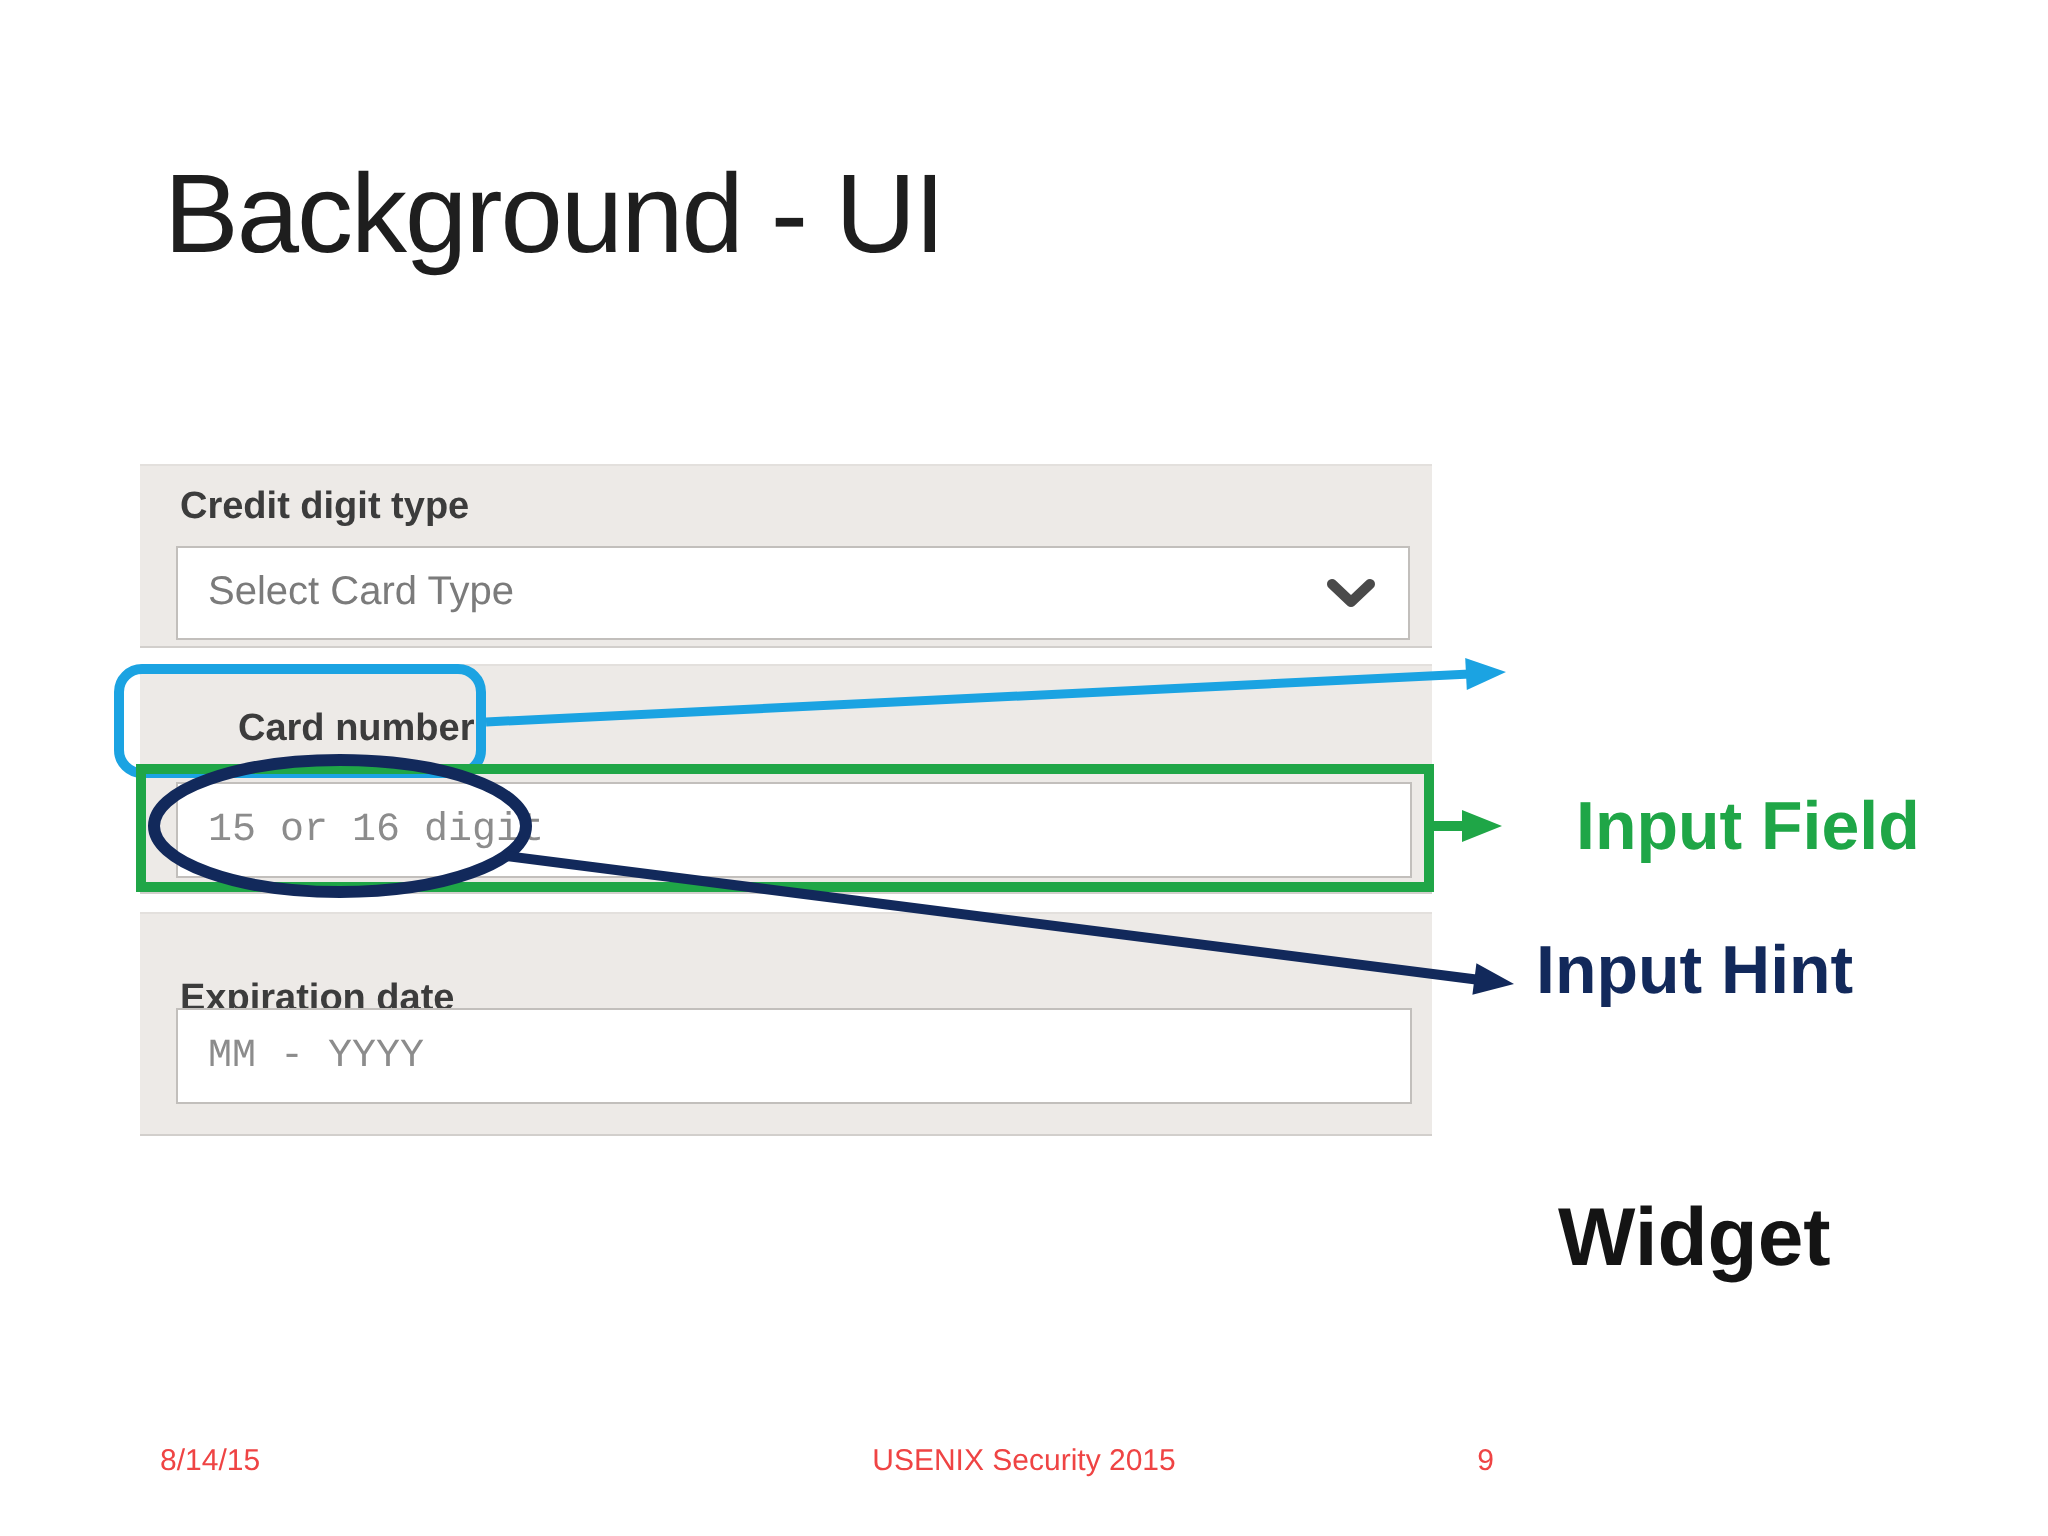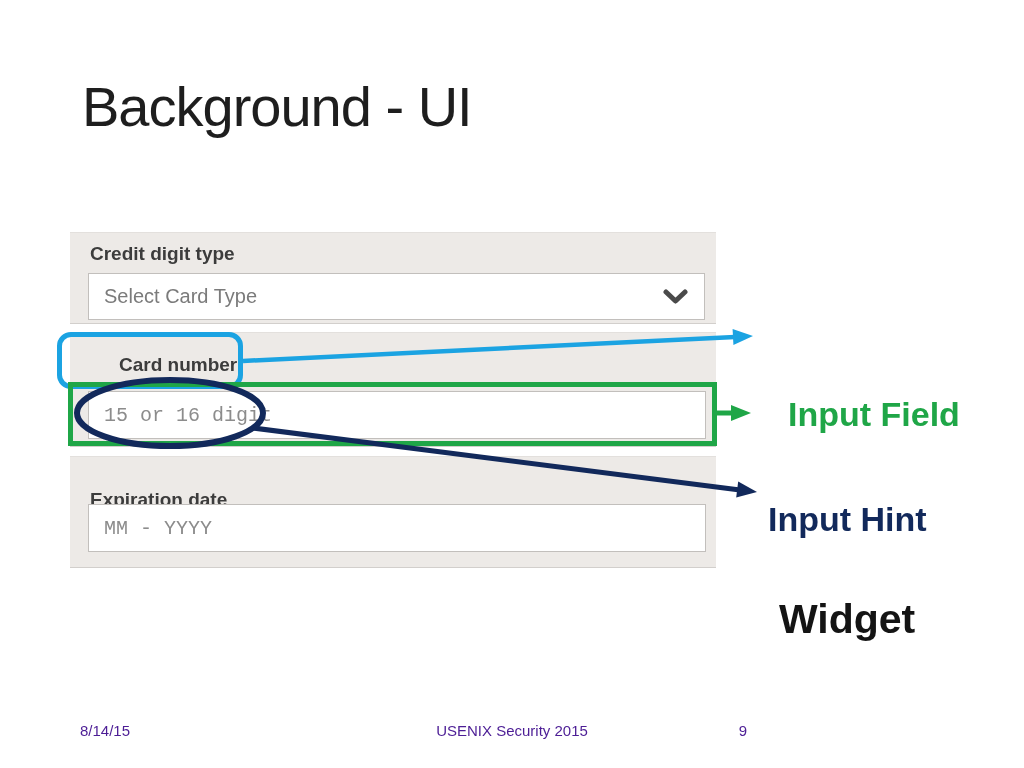--- a/index.html
+++ b/index.html
@@ -72,29 +72,29 @@
     z-index: 30; pointer-events: none;
   }
 
   
   .annotation {
     position: absolute; left: 768px; transform: translateY(-50%);
     font-size: 34px; font-weight: bold; white-space: nowrap; z-index: 40;
   }
   .ann-text-label { top: 337px; }
   .ann-input-field { top: 414px; }
-  .ann-input-hint { top: 519px; }
+  .ann-input-hint { top: 486px; }
   .ann-widget {
     position: absolute; left: 779px; top: 619px; transform: translateY(-50%);
     font-size: 41px; font-weight: bold; white-space: nowrap; z-index: 40;
   }
 
   
   .footer-date, .footer-venue, .footer-page {
-    position: absolute; top: 722px; font-size: 15px; color: #4c1d95;
+    position: absolute; top: 722px; font-size: 15px; color: #ef4444;
   }
   .footer-date { left: 80px; }
   .footer-venue { left: 0; width: 1024px; text-align: center; }
   .footer-page { right: 83px; }
 </style>
 </head>
 <body>
 
 <div class="slide">
 

